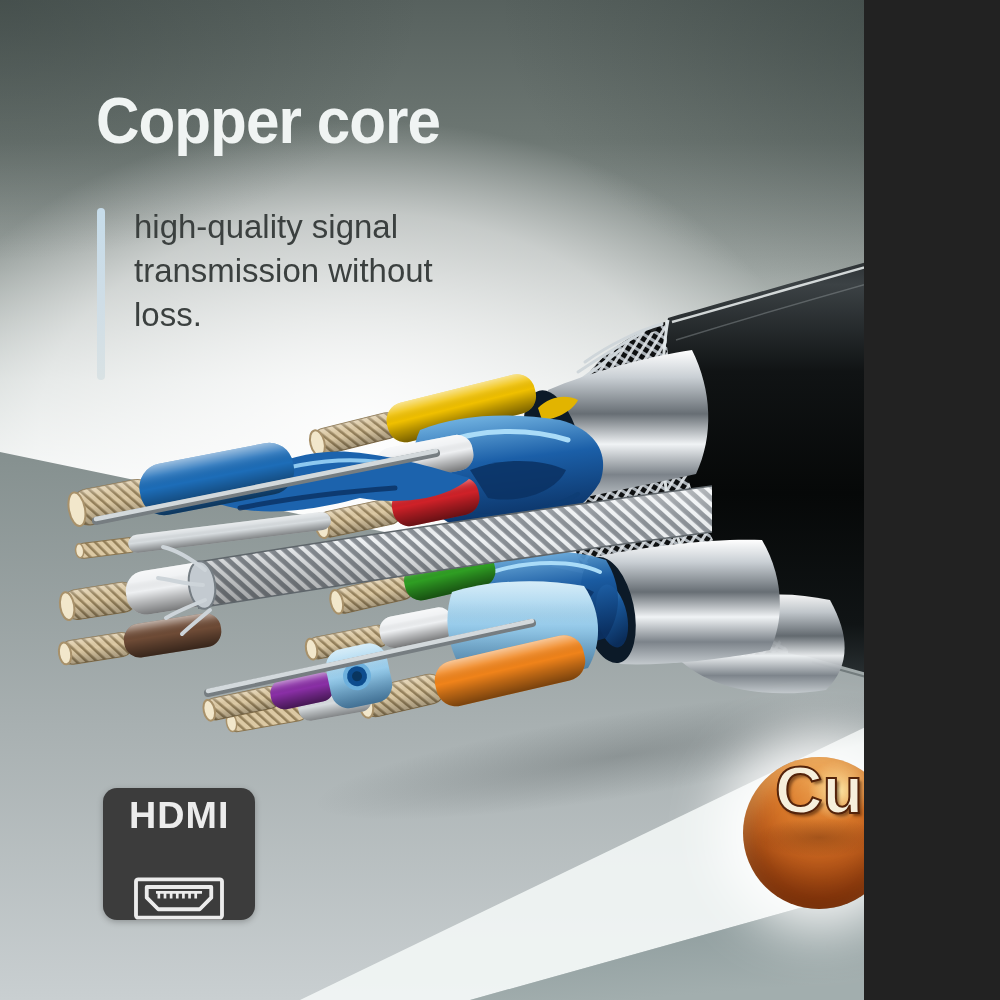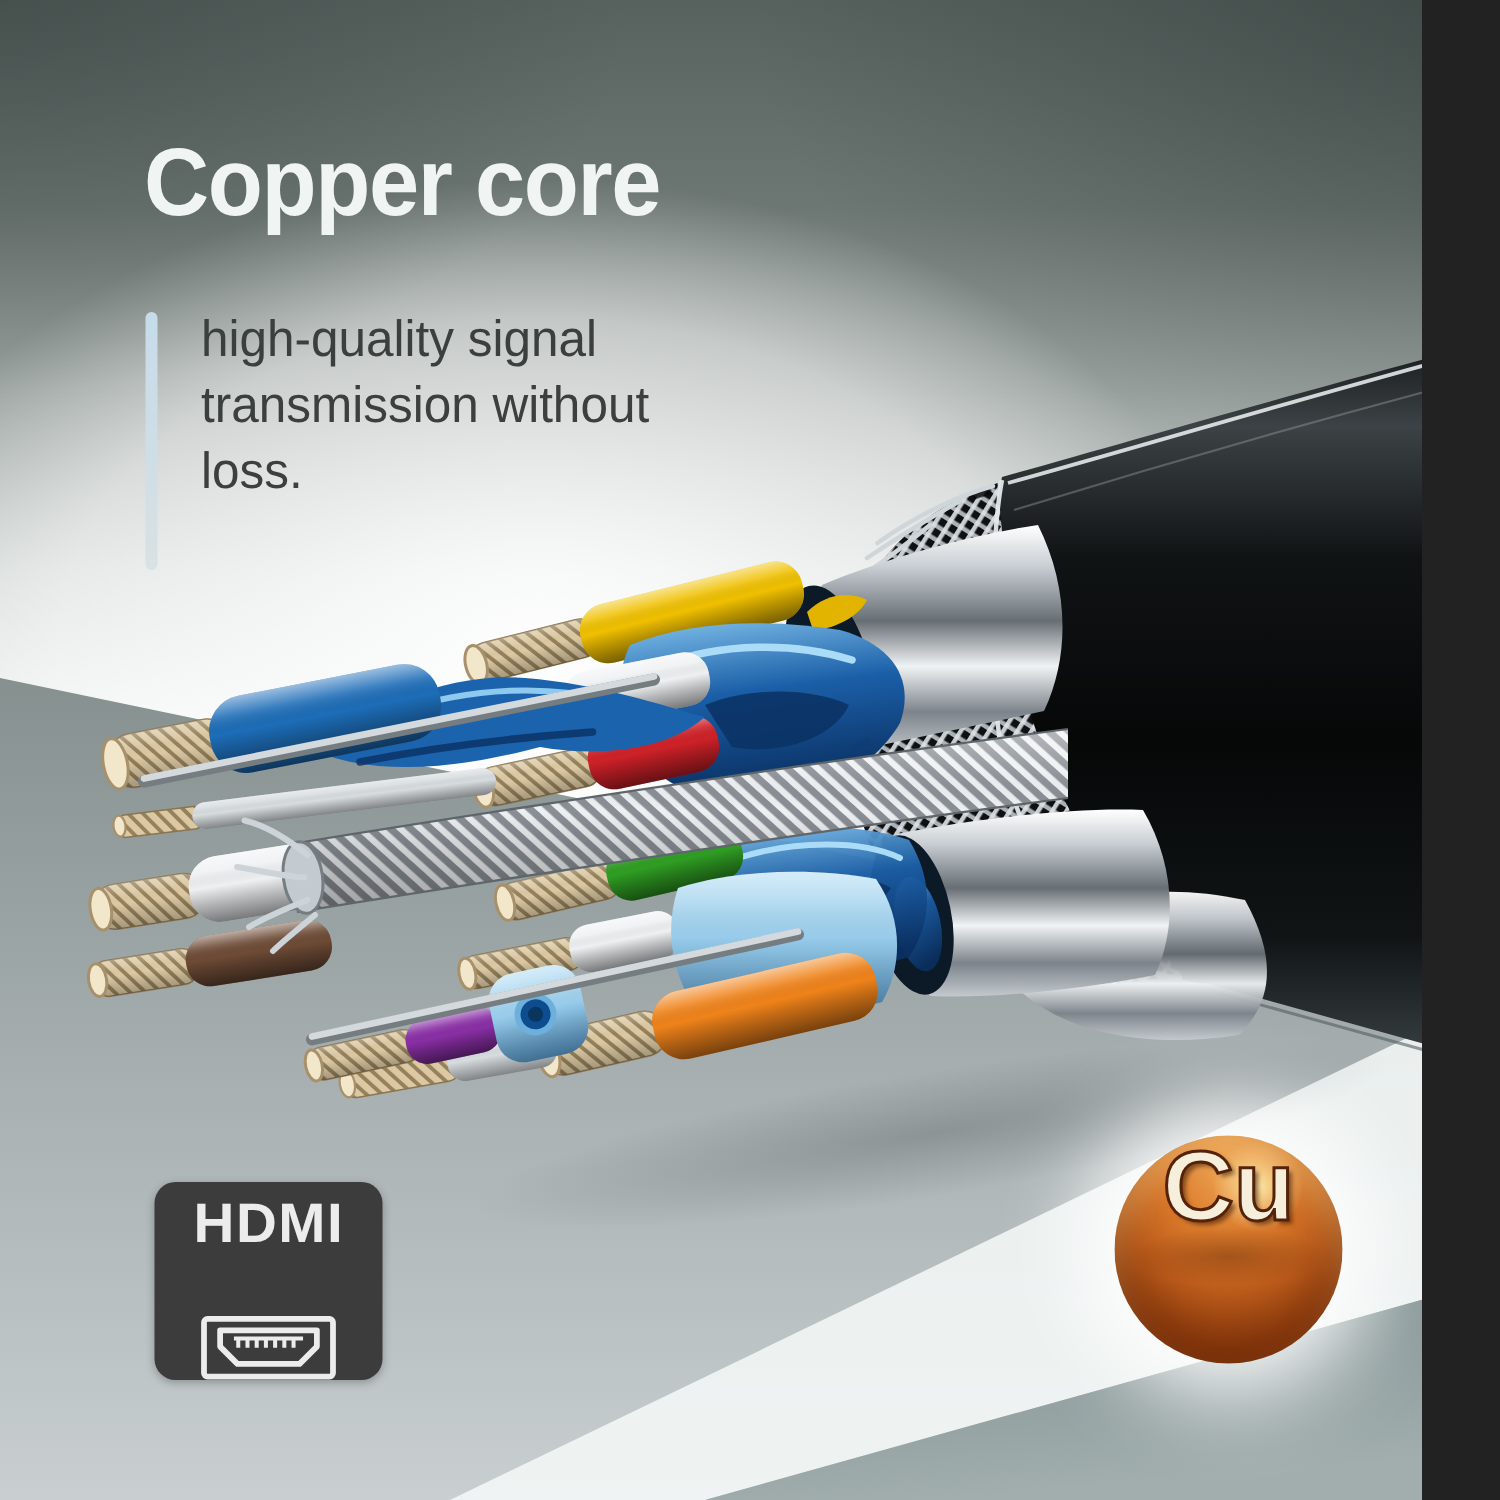--- a/index.html
+++ b/index.html
@@ -1,17 +1,17 @@
 <!DOCTYPE html>
 <html><head>
 <meta charset="utf-8">
 <style>
   html,body{margin:0;padding:0;background:#222;}
   .stage{
-    position:relative;width:948px;height:1000px;overflow:hidden;
+    position:relative;width:864px;height:1000px;overflow:hidden;
     font-family:"Liberation Sans",sans-serif;
   }
   .stage svg.scene{position:absolute;inset:0;display:block;}
   
   .headline{
     position:absolute;left:96px;top:84px;margin:0;
     font-size:64px;font-weight:700;letter-spacing:-1px;color:#f0f4f3;
     transform:scaleX(.94);transform-origin:left top;white-space:nowrap;
   }
   .accent-bar{

